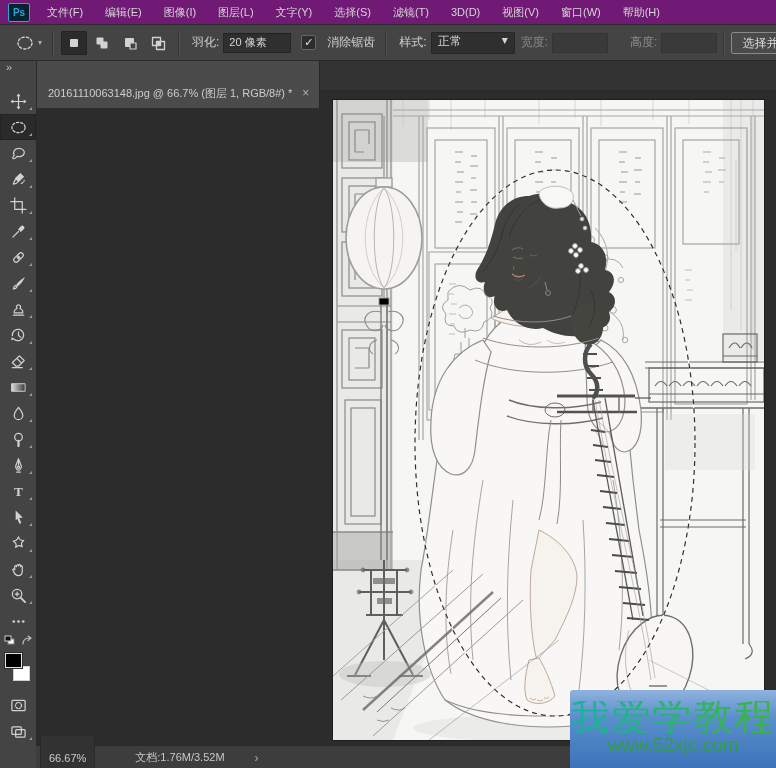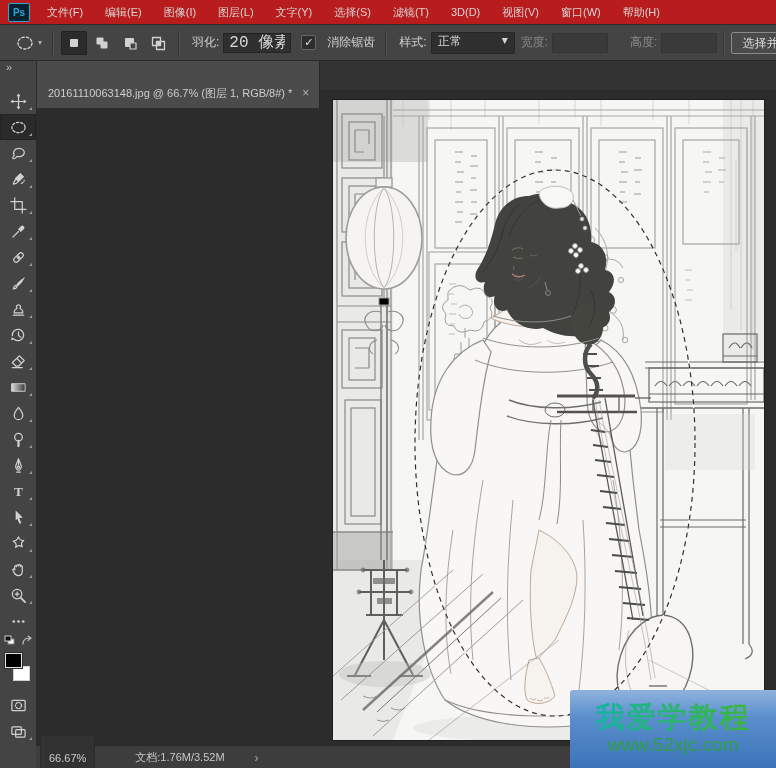--- a/index.html
+++ b/index.html
@@ -5,36 +5,36 @@
   html,body{margin:0;padding:0}
   body{
     width:776px;height:768px;position:relative;overflow:hidden;
     background:#2c2c2c;
     font-family:"Liberation Sans","DejaVu Sans",sans-serif;
     -webkit-font-smoothing:antialiased;
   }
   .abs{position:absolute}
 
   
-  .menubar{left:0;top:0;width:776px;height:24px;background:#b91c1c;display:flex;align-items:center;border-bottom:1px solid #2a2a2a;z-index:10}
+  .menubar{left:0;top:0;width:776px;height:24px;background:#701a75;display:flex;align-items:center;border-bottom:1px solid #2a2a2a;z-index:10}
   .ps-logo{width:20px;height:17px;margin:0 6px 0 8px;background:#07222f;border:1px solid #2ea3d6;border-radius:2px;
     color:#2ea3d6;font-size:10px;font-weight:bold;display:flex;align-items:center;justify-content:center}
   .menu-item{color:#d6d6d6;font-size:11px;padding:8px 11px;line-height:24px;white-space:nowrap}
 
   
   .optionsbar{left:0;top:25px;width:776px;height:35px;background:#444444;display:flex;align-items:center;border-bottom:1px solid #292929;z-index:10}
   .sep{width:1px;height:24px;background:#333;border-right:1px solid #535353;margin:0 6px;flex:none}
   .toolpreset{display:flex;align-items:center;margin-left:12px;padding:3px 4px;border-radius:2px}
   .chev{color:#aaa;font-size:8px;margin-left:4px}
   .modebtn{width:26px;height:24px;display:flex;align-items:center;justify-content:center;border-radius:2px;margin:0 1px;flex:none}
   .modebtn.pressed{background:#2b2b2b;box-shadow:inset 0 0 0 1px #232323}
   .olabel{color:#cfcfcf;font-size:12px;margin:0 4px 0 6px;white-space:nowrap}
   .olabel.dim{color:#8a8a8a}
-  .ofield{background:#2f2f2f;border:1px solid #262626;border-top-color:#202020;color:#d6d6d6;font-size:16px;
-    height:18px;padding:0 5px;border-radius:1px;font-family:Liberation Mono, monospace}
+  .ofield{background:#2f2f2f;border:1px solid #262626;border-top-color:#202020;color:#d6d6d6;font-size:11px;
+    height:18px;padding:0 5px;border-radius:1px;font-family:Liberation Sans, sans-serif}
   .ofield.dim{background:#3a3a3a;border-color:#333}
   .checkbox{width:13px;height:13px;background:#2d2d2d;border:1px solid #666;border-radius:2px;margin:0 5px 0 10px;
     display:flex;align-items:center;justify-content:center;flex:none}
   .checkbox::after{content:"✓";color:#e6e6e6;font-size:11px;line-height:11px}
   .oselect{background:#2f2f2f;border:1px solid #262626;height:20px;min-width:70px;display:flex;
     justify-content:space-between;padding:0 6px;border-radius:1px}
   .oselect span{color:#d6d6d6;font-size:12px}
   .maskbtn{border:1px solid #8a8a8a;background:#4a4a4a;color:#dedede;font-size:12px;height:22px;line-height:20px;
     padding:0 10px;border-radius:2px;white-space:nowrap;flex:none}
 
@@ -66,21 +66,21 @@
   
   .statusbar{left:36px;top:745px;width:740px;height:23px;background:#3d3d3d;display:flex;align-items:center;z-index:10;border-top:1px solid #2a2a2a}
   .zoomfield{background:#323232;border:1px solid #2a2a2a;color:#cccccc;font-size:11px;padding:16px 8px;margin-left:4px}
   .docinfo{color:#c8c8c8;font-size:11px;margin-left:40px}
   .statchev{color:#aaaaaa;font-size:12px;margin-left:30px}
 
   
   .watermark{left:570px;top:690px;width:206px;height:78px;z-index:50;
     background:linear-gradient(180deg,#8fb2dd 0%,#5a8fcc 35%,#3c74b9 100%);
     border-radius:3px 0 0 0;display:flex;flex-direction:column;align-items:center;justify-content:center}
-  .wm1{font-size:29px;font-weight:bold;letter-spacing:2px;line-height:32px;
+  .wm1{font-size:39px;font-weight:normal;letter-spacing:2px;line-height:32px;
     color:#1fa45c;background:linear-gradient(90deg,#16b3a0,#3db53c);
     -webkit-background-clip:text;background-clip:text;-webkit-text-fill-color:transparent}
   .wm2{font-size:19px;font-weight:normal;color:#2f9e46;line-height:24px}
 </style>
 </head>
 <body>
 
 <div class="abs menubar">
   <div class="ps-logo">Ps</div>
   <div class="menu-item">文件(F)</div>

